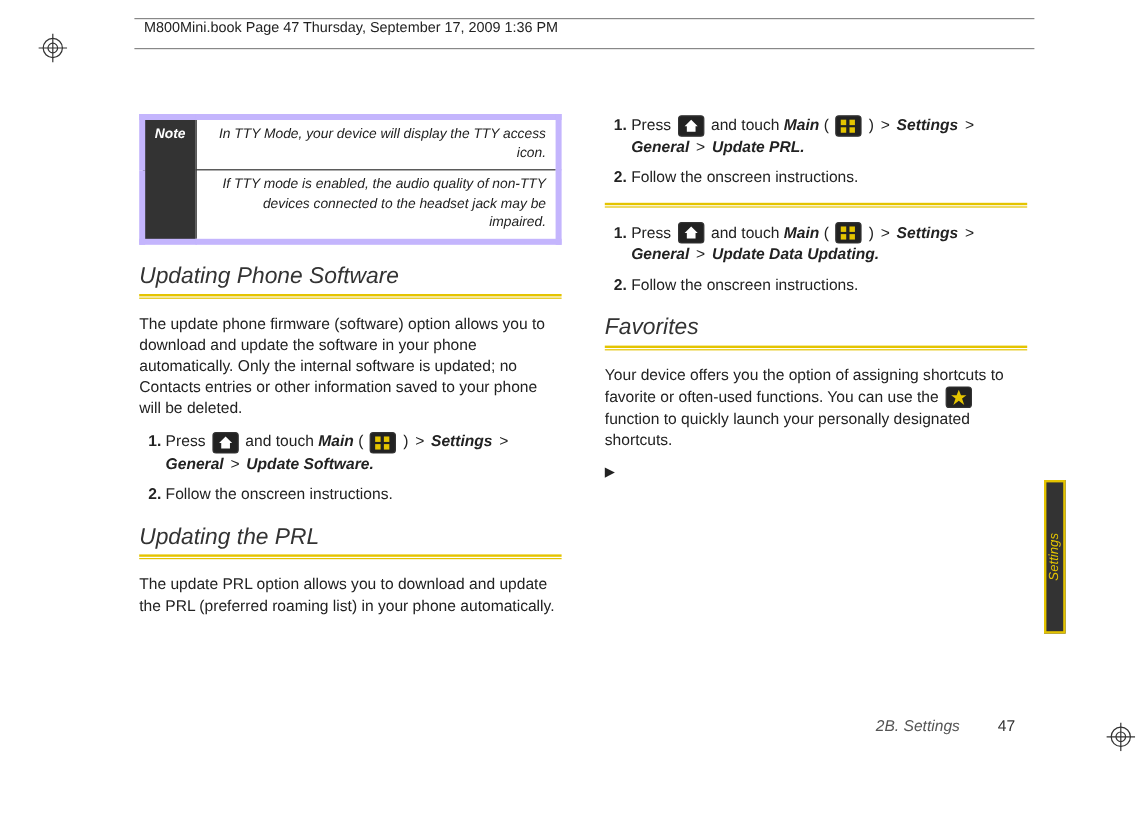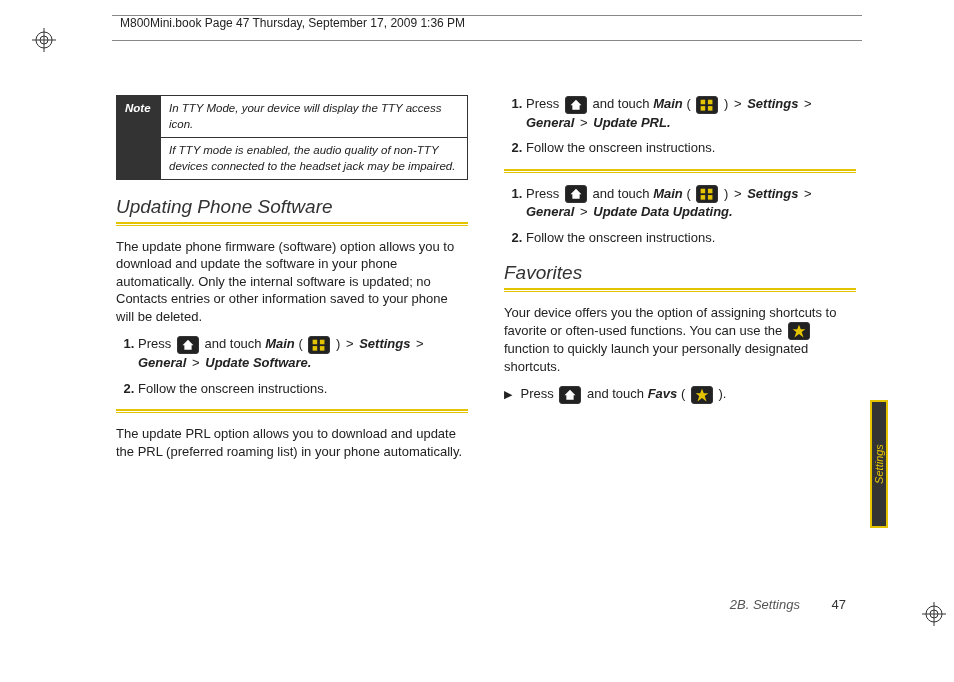--- a/index.html
+++ b/index.html
@@ -52,25 +52,26 @@
     position: absolute;
     top: 95px;
     left: 116px;
     width: 740px;
     height: 510px;
     display: flex;
     gap: 36px;
   }
   .col { flex: 1; font-size: 13px; line-height: 1.35; }
   .note-box {
-    border: 1px solid #c4b5fd;
+    border: 5px solid #c4b5fd;
     width: 100%;
     border-collapse: collapse;
     margin-bottom: 14px;
     background:#fff;
+    text-align:right;
   }
   .note-box td { border: 1px solid #333; padding: 5px 8px; font-size: 11.5px; font-style: italic; vertical-align: top;}
   .note-box .note-label { background:#333; color:#fff; font-style: italic; width: 44px; font-weight:bold;}
   h2.section {
     font-style: italic;
     font-weight: normal;
     font-family: Arial, sans-serif;
     font-size: 19px;
     margin: 14px 0 0 0;
     color: #333;
@@ -197,20 +198,21 @@
         <span class="gt">&gt;</span>
         <span class="bcrumb">Settings</span>
         <span class="gt">&gt;</span>
         <span class="bcrumb">General</span>
         <span class="gt">&gt;</span>
         <span class="bcrumb">Update Software.</span>
       </li>
       <li>Follow the onscreen instructions.</li>
     </ol>
 
+    <h2 class="section">Updating the PRL</h2>
     <div class="rule"></div>
     <p class="body">The update PRL option allows you to download and update the PRL (preferred roaming list) in your phone automatically.</p>
   </div>
 
   <div class="col">
     <ol class="steps">
       <li>
         <span>Press </span>
         <span class="inline-icon"><svg viewBox="0 0 22 18">
               <path d="M11 3 L17 9 H15 V14 H7 V9 H5 Z" fill="#fff"></path>
@@ -264,31 +266,20 @@
     <p class="body">
       <span>Your device offers you the option of assigning shortcuts to favorite or often-used functions. You can use the </span>
       <span class="inline-icon"><svg viewBox="0 0 22 18">
             <polygon points="11,2 13,7 18,7 14,10 16,16 11,12 6,16 8,10 4,7 9,7" fill="#e4c400"></polygon>
           </svg></span>
       <span> function to quickly launch your personally designated shortcuts.</span>
     </p>
 
     <div class="bullet-row">
       <span class="bullet-tri">▶</span>
-      <div>
-        <span>Press </span>
-        <span class="inline-icon"><svg viewBox="0 0 22 18">
-              <path d="M11 3 L17 9 H15 V14 H7 V9 H5 Z" fill="#fff"></path>
-            </svg></span>
-        <span> and touch </span>
-        <span class="bcrumb">Favs</span>
-        <span> ( </span><span class="inline-icon"><svg viewBox="0 0 22 18">
-              <polygon points="11,2 13,7 18,7 14,10 16,16 11,12 6,16 8,10 4,7 9,7" fill="#e4c400"></polygon>
-            </svg></span><span> ).</span>
-      </div>
     </div>
   </div>
 </div>
 
 <div class="side-tab">
   <span>Settings</span>
 </div>
 
 <div class="footer">
   <span>2B. Settings</span>

